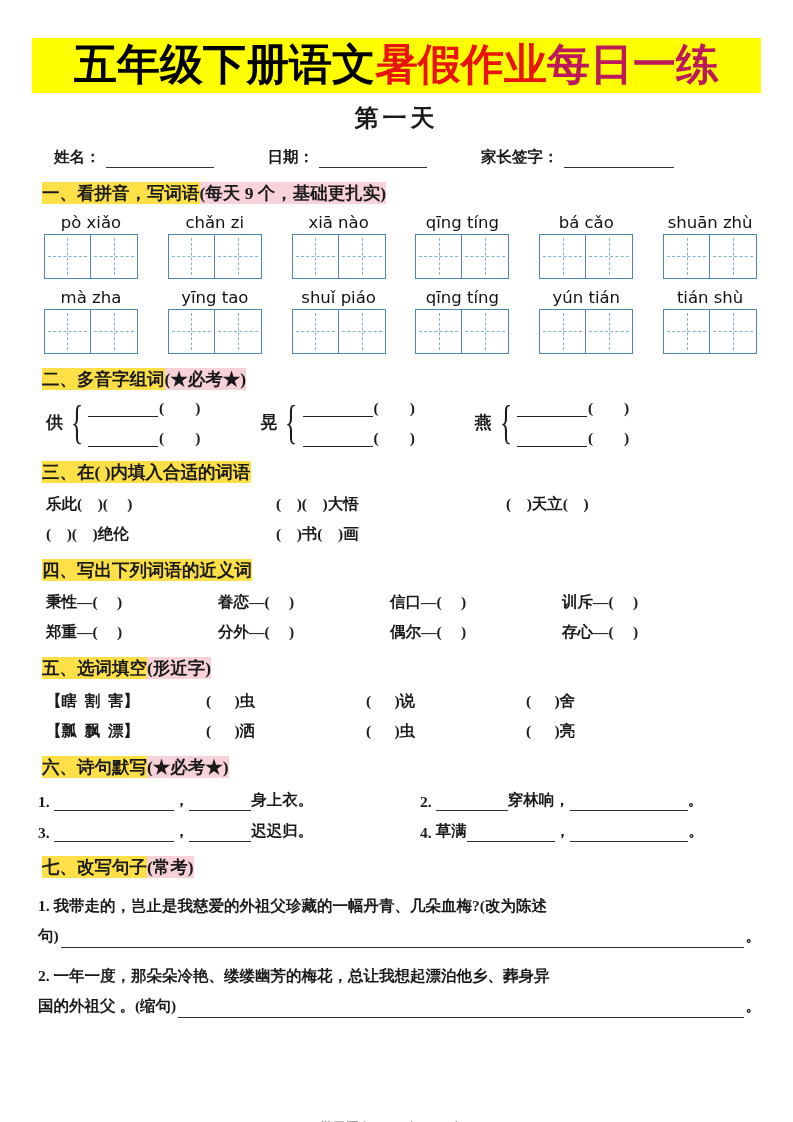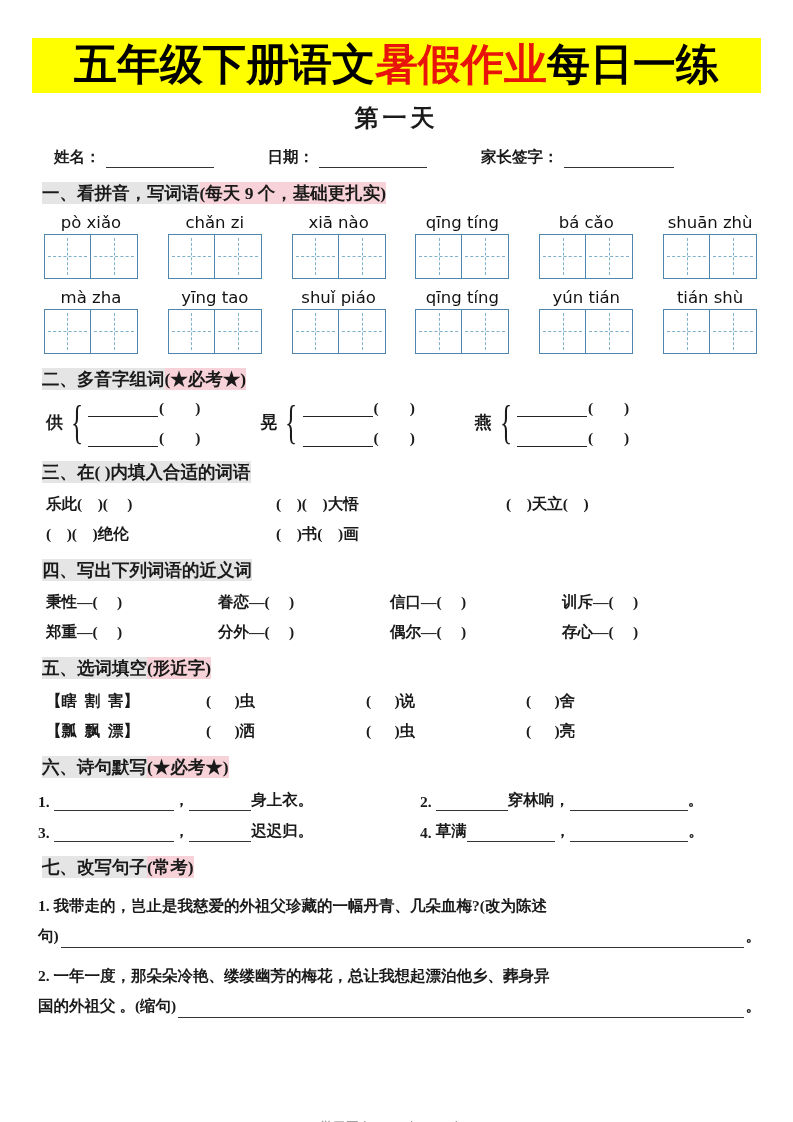--- a/index.html
+++ b/index.html
@@ -33,21 +33,21 @@
     white-space: nowrap;
   }
   .title-band span {
     font-family: "DejaVu Sans", sans-serif;
     font-weight: bold;
     font-size: 43px;
     letter-spacing: 0px;
   }
   .t-black { color: #000000; }
   .t-red   { color: #e8140c; }
-  .t-teal  { color: #000000; }
+  .t-teal  { color: #be185d; }
 
   
   .day-heading {
     text-align: center;
     font-size: 24px;
     font-weight: bold;
     letter-spacing: 4px;
     margin-top: 9px;
     font-family: "Liberation Serif", serif;
   }
@@ -78,21 +78,21 @@
   
   .sec-head {
     margin-top: 12px;
     font-size: 17.5px;
     font-weight: bold;
     line-height: 1.5;
     white-space: nowrap;
     margin-left: 10px;
   }
   .sec-head .hl-blue {
-    background: #e5e5e5;
+    background: #fde047;
     padding: 1px 0;
   }
   .sec-head .hl-pink {
     background: #f7d2d8;
     padding: 1px 0;
   }
 
   
   .pinyin-block { margin-top: 6px; padding-left: 8px; }
   .pinyin-row {

